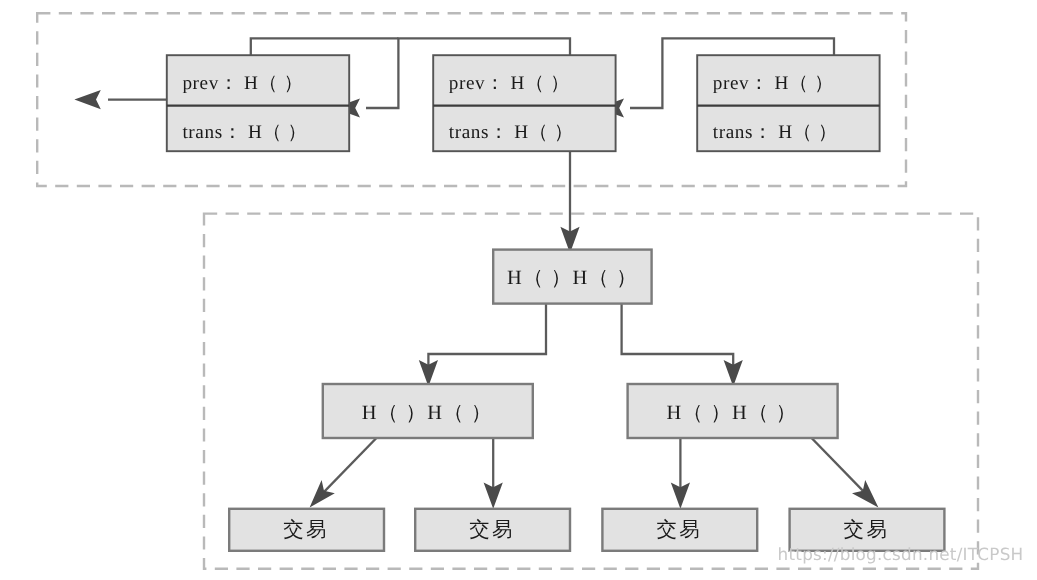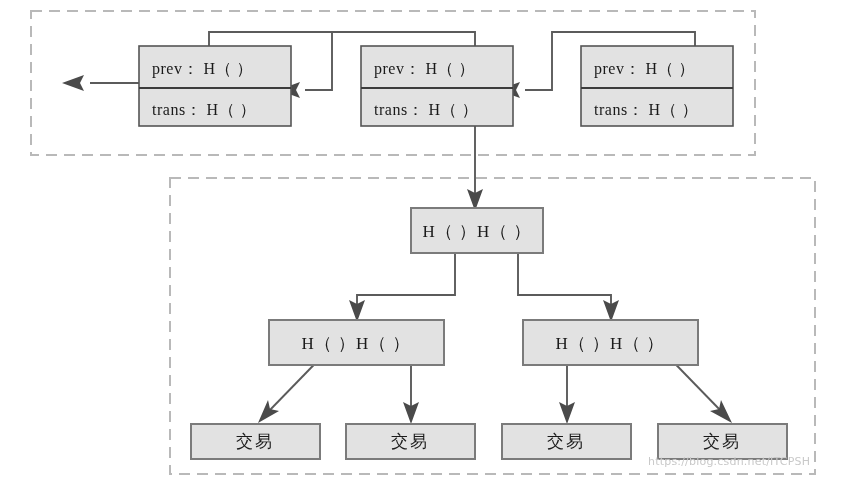--- a/index.html
+++ b/index.html
@@ -69,21 +69,21 @@
   .tx-text{
     font-family:"DejaVu Sans", sans-serif;
     font-size:17px;
     fill:#1a1a1a;
     letter-spacing:2px;
   }
   .watermark{
     position:absolute;
     left:648px;top:455px;
     font-family:"DejaVu Sans", sans-serif;
-    font-size:11px;
+    font-size:14px;
     color:#c9c9c9;
     letter-spacing:0.2px;
     white-space:nowrap;
     user-select:none;
   }
 </style>
 </head>
 <body>
 
 <div id="stage">

